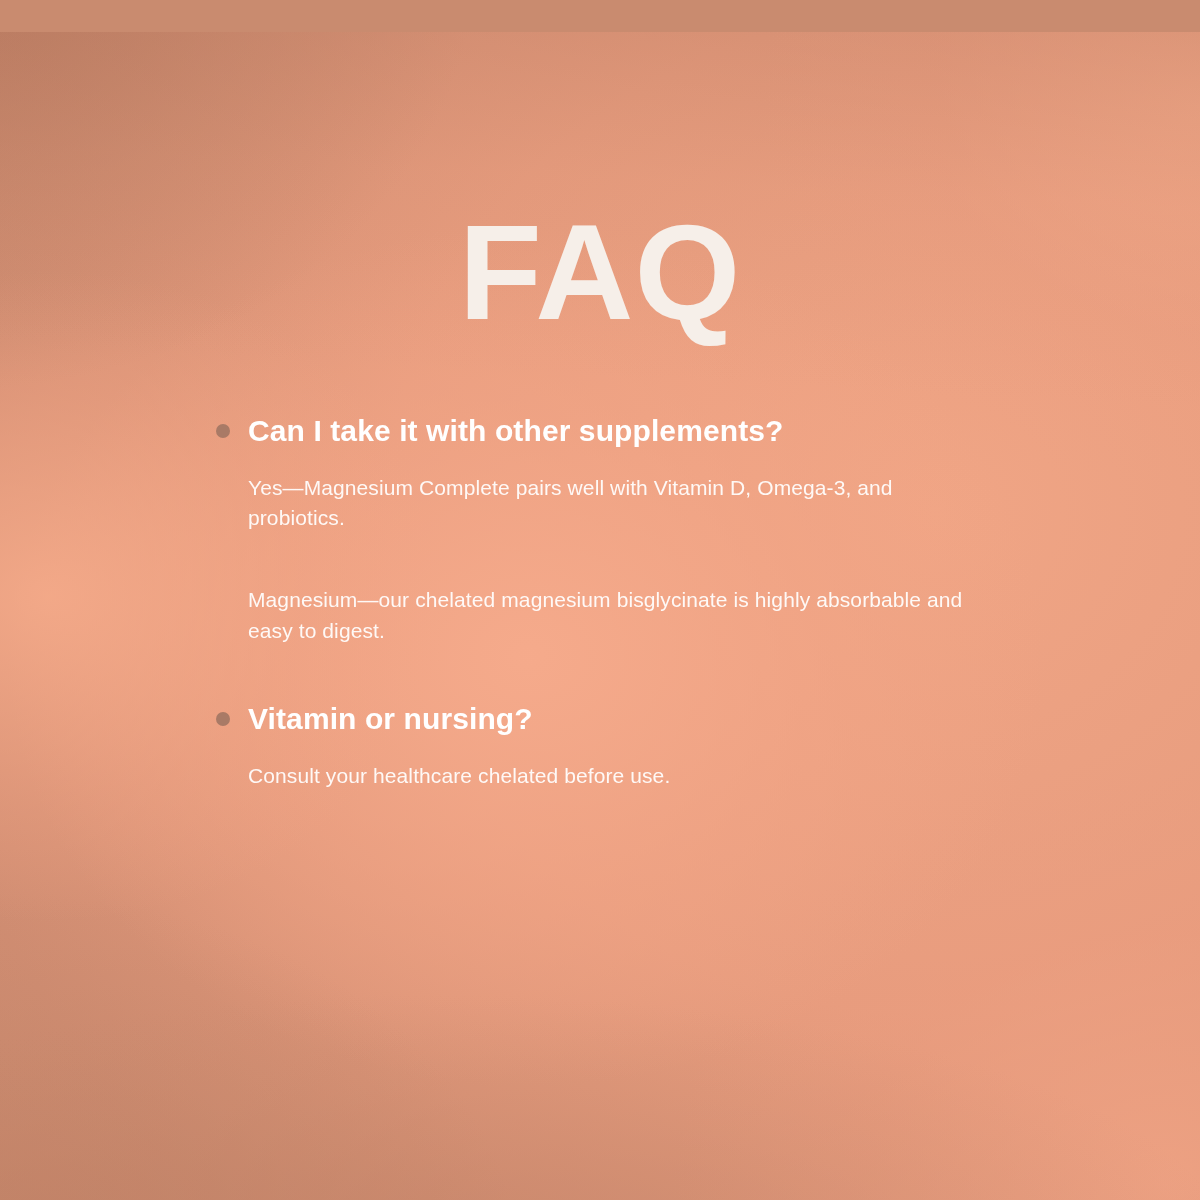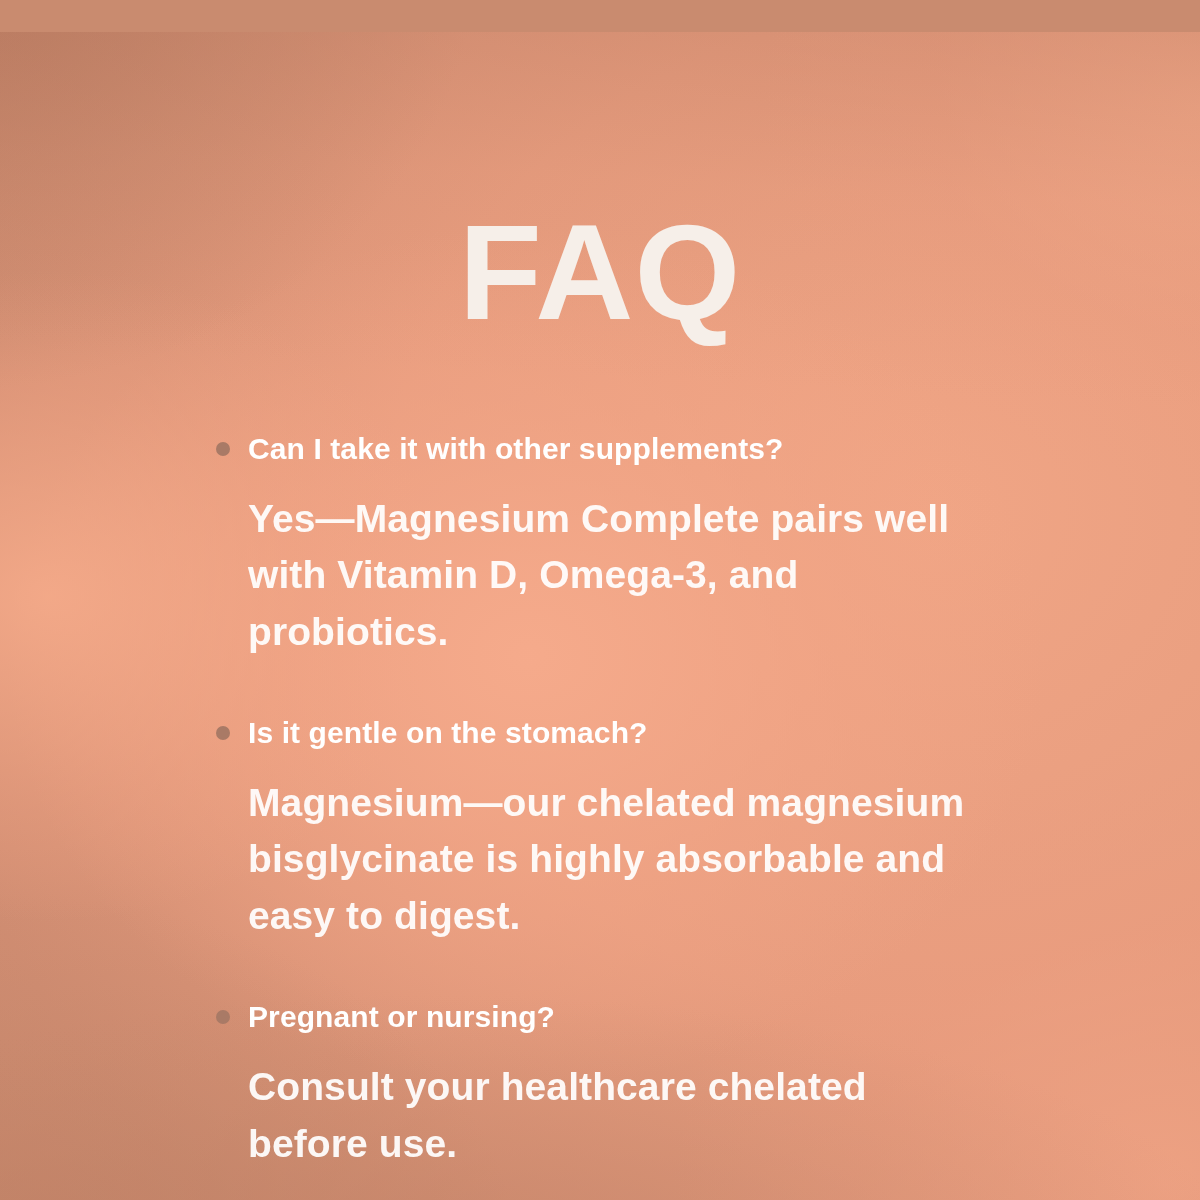--- a/index.html
+++ b/index.html
@@ -78,21 +78,21 @@
     text-align: center;
     font-size: 136px;
     font-weight: 700;
     letter-spacing: 1px;
     line-height: 1;
     color: #f6efe9;
   }
 
   .faq-list {
     position: absolute;
-    top: 396px;
+    top: 378px;
     left: 216px;
     width: 820px;
   }
 
   .faq-item {
     position: relative;
     margin-bottom: 52px;
   }
   .faq-item:last-child {
     margin-bottom: 0;
@@ -117,22 +117,22 @@
     font-size: 30px;
     font-weight: 700;
     line-height: 1.42;
     color: #ffffff;
     letter-spacing: 0.1px;
   }
 
   .answer {
     margin-top: 20px;
     margin-left: 32px;
-    font-size: 39px;
-    font-weight: 700;
+    font-size: 21px;
+    font-weight: 400;
     line-height: 1.45;
     color: rgba(255,255,255,0.93);
     letter-spacing: 0.1px;
     max-width: 730px;
   }
 </style>
 </head>
 <body>
 
 <div class="canvas">
@@ -155,30 +155,26 @@
 
       <div class="faq-item">
         <div class="q-row">
           <span class="bullet"></span>
           <div class="question">Can I take it with other supplements?</div>
         </div>
         <div class="answer">Yes—Magnesium Complete pairs well with Vitamin D, Omega-3, and probiotics.</div>
       </div>
 
       <div class="faq-item">
-        <div class="q-row">
-          <span class="bullet"></span>
-          <div class="question">Is it gentle on the stomach?</div>
-        </div>
         <div class="answer">Magnesium—our chelated magnesium bisglycinate is highly absorbable and easy to digest.</div>
       </div>
 
       <div class="faq-item">
         <div class="q-row">
           <span class="bullet"></span>
-          <div class="question">Pregnant or nursing?</div>
+          <div class="question">Vitamin or nursing?</div>
         </div>
         <div class="answer">Consult your healthcare chelated before use.</div>
       </div>
 
     </div>
   </div>
 </div>
 
 </body></html>

